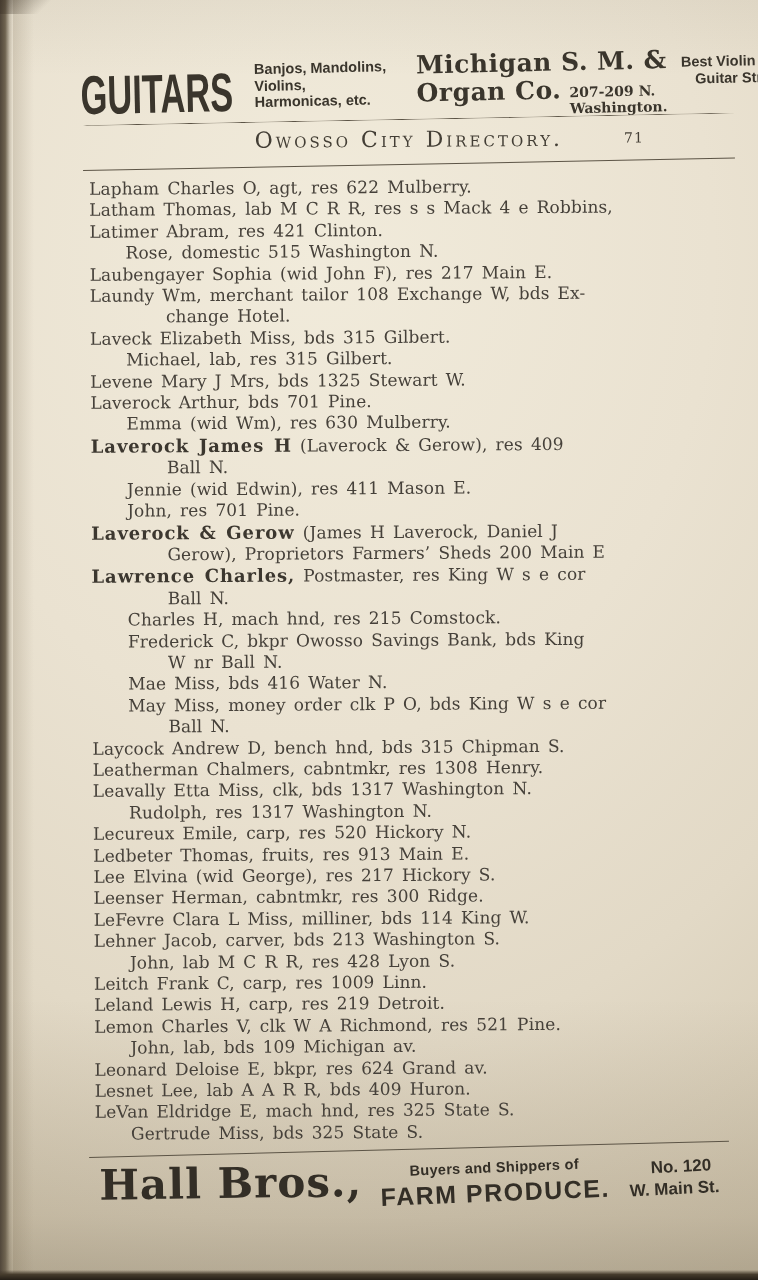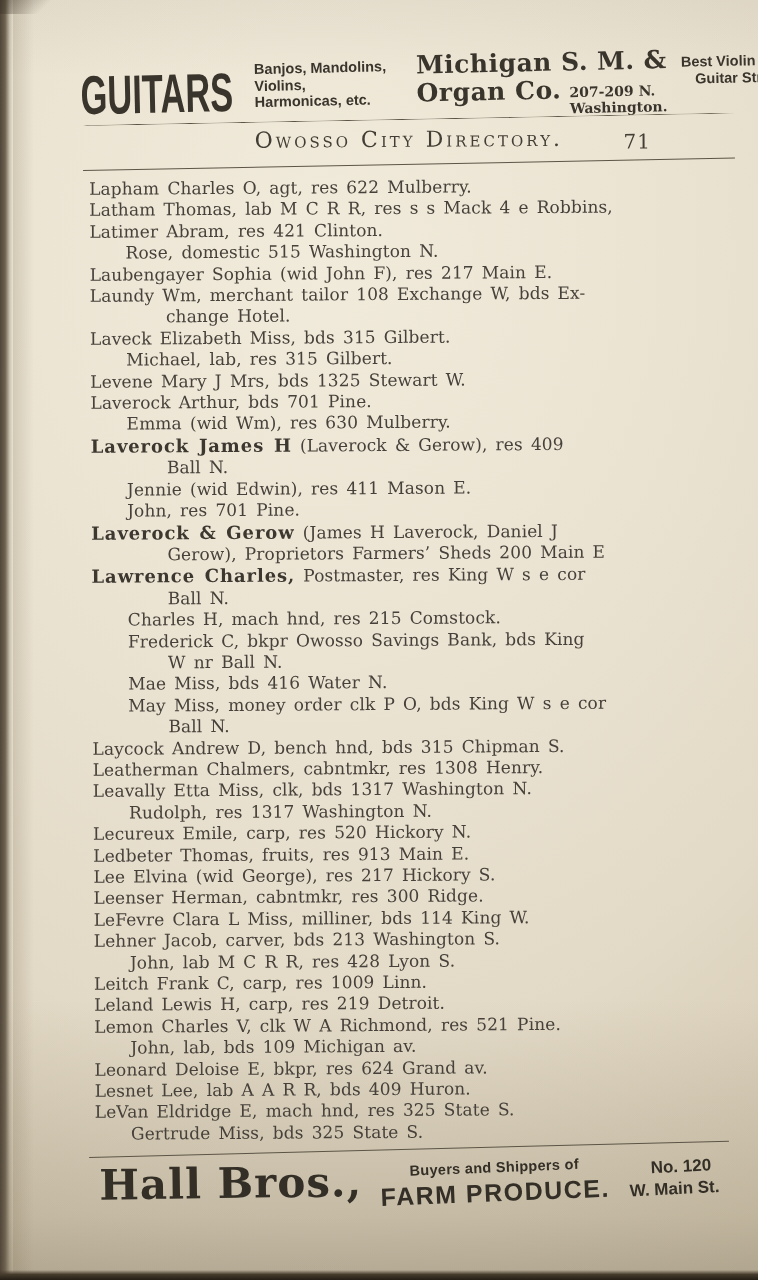--- a/index.html
+++ b/index.html
@@ -36,21 +36,21 @@
 
   
   .rule{position:absolute;left:82px;height:0;border-top:1.6px solid #5c5446;}
   .rule1{top:119px;width:652px;transform:rotate(-0.75deg);border-radius:50%/3px;}
   .rule2{top:164px;width:652px;transform:rotate(-0.75deg);}
   .rule3{top:1149px;width:640px;transform:rotate(-1.1deg);}
 
   
   .head-row{position:absolute;top:127px;left:84px;width:648px;}
   .head-title{display:block;text-align:center;font-variant:small-caps;font-size:22px;letter-spacing:3px;color:#433e35;}
-  .page-number{position:absolute;right:82px;top:4px;font-size:20px;letter-spacing:1px;color:#433e35;}
+  .page-number{position:absolute;right:89px;top:4px;font-size:14px;letter-spacing:1px;color:#433e35;}
 
   
   .dir{position:absolute;top:177px;left:88px;width:632px;font-size:17px;line-height:21.4px;word-spacing:2.6px;letter-spacing:0.1px;}
   .line{white-space:nowrap;}
   .i0{padding-left:0;}
   .i1{padding-left:36px;}
   .i2{padding-left:76px;}
   .bname{font-weight:bold;font-size:18px;letter-spacing:0.9px;color:#3c372f;}
 
   

